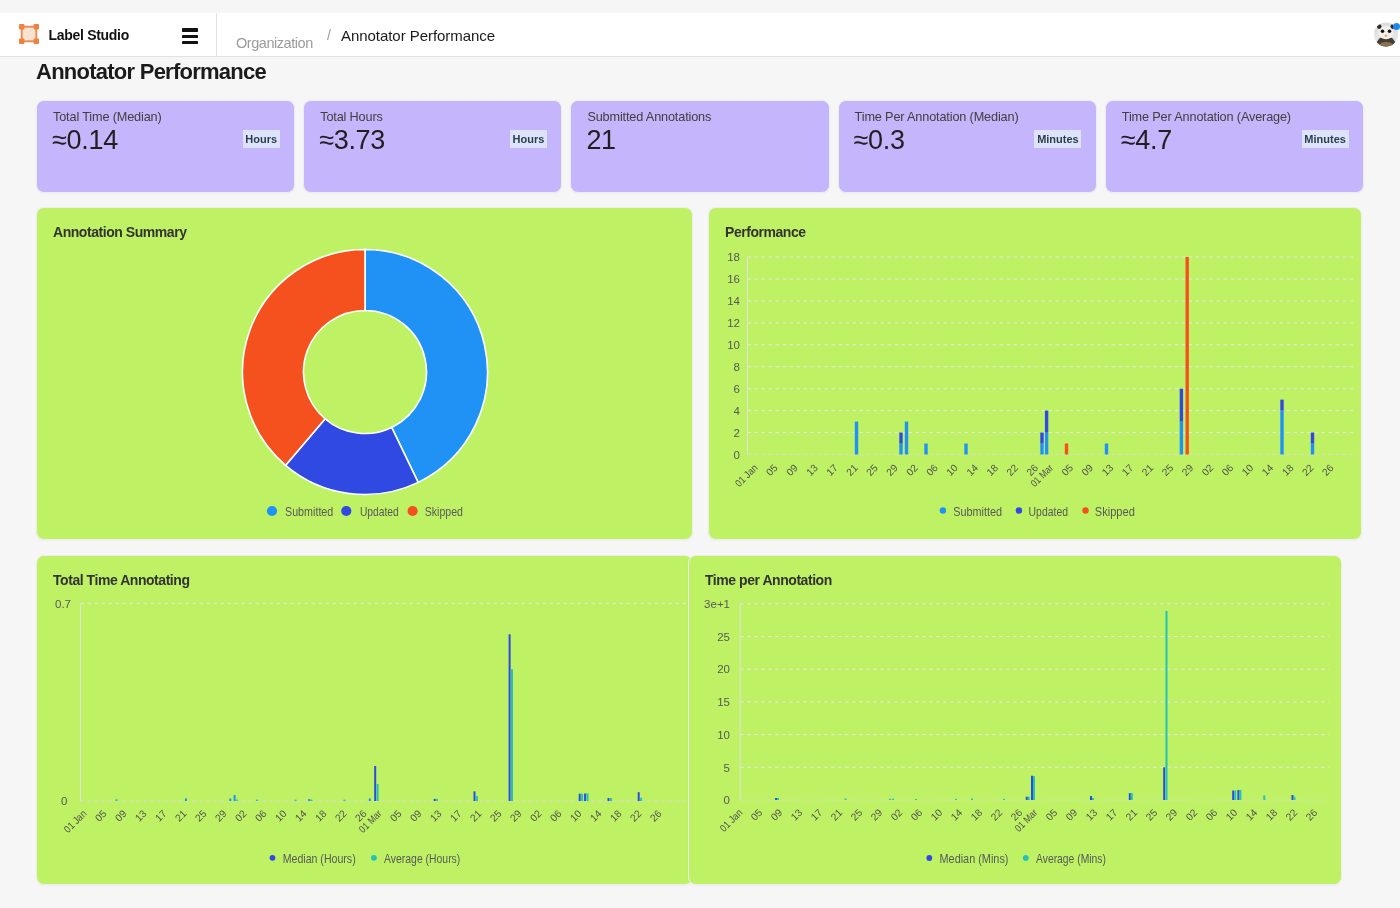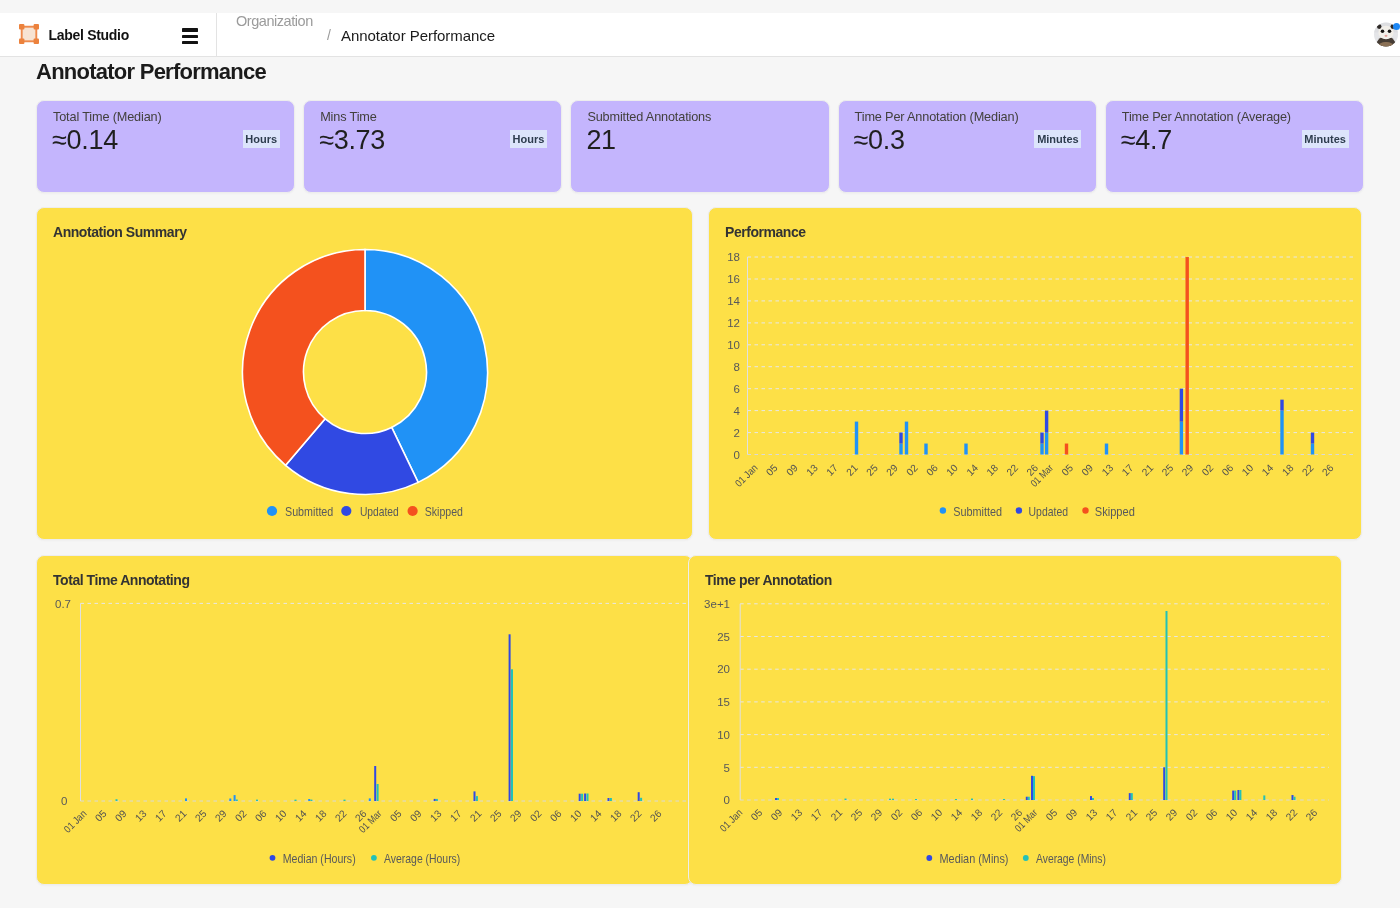--- a/index.html
+++ b/index.html
@@ -2,29 +2,29 @@
 <html><head>
 <meta charset="utf-8">
 <style>
 * { margin:0; padding:0; box-sizing:border-box; }
 html,body { width:1400px; height:908px; font-family:"Liberation Sans", sans-serif; background:#f6f6f6; position:relative; overflow:hidden; }
 .topbar { position:absolute; left:0; top:0; width:1400px; height:44px; background:#ffffff; border-bottom:1px solid #e3e3e3;margin-top:13px; }
 .ls-name { position:absolute; left:48.5px; top:14px; font-size:14px; font-weight:bold; color:#121212; letter-spacing:-0.3px; }
 .burger { position:absolute; left:182px; top:15.4px; width:15.5px; height:15.5px; }
 .burger div { position:absolute; left:0; width:15.5px; height:3.2px; background:#121212; border-radius:0.4px; }
 .divider { position:absolute; left:216px; top:0; width:1px; height:44px; background:#e3e3e3; }
-.crumb1 { position:absolute; left:236px; top:0; font-size:14.5px; letter-spacing:-0.45px; color:#9b9b9b; }
+.crumb1 { position:absolute; left:236px; top:22px; font-size:14.5px; letter-spacing:-0.45px; color:#9b9b9b; }
 .crumbsl { position:absolute; left:327px; top:14px; font-size:14px; color:#9b9b9b; }
 .crumb2 { position:absolute; left:341px; top:14px; font-size:15px; letter-spacing:-0.05px; color:#1b1b1b; }
 h1 { position:absolute; left:36px; top:60.8px; font-size:22px; line-height:22px; font-weight:bold; color:#1b1b1b; letter-spacing:-0.75px; }
 .stat { position:absolute; top:100px; width:259.2px; height:93px; background:#c4b5fd; border:1px solid #ededed; border-radius:8px; box-shadow:0 1px 2px rgba(0,0,0,0.03); }
 .stat-t { position:absolute; left:16px; top:8px; font-size:12.7px; line-height:16px; letter-spacing:-0.15px; color:#42403d; }
 .stat-v { position:absolute; left:15px; top:25.5px; font-size:27px; line-height:27px; font-weight:normal; color:#1f1f1f; letter-spacing:-0.3px; }
 .badge { position:absolute; right:14.4px; top:29.2px; height:18.3px; padding:0 2.7px; background:#dce4fb; border-radius:0; font-size:11px; font-weight:bold; color:#2d3c4e; line-height:18.3px; }
-.card { position:absolute; background:#fde047; border:1px solid #ededed; border-radius:8px; box-shadow:0 1px 2px rgba(0,0,0,0.03); }
+.card { position:absolute; background:#bef264; border:1px solid #ededed; border-radius:8px; box-shadow:0 1px 2px rgba(0,0,0,0.03); }
 .card-t { position:absolute; left:16px; top:16px; font-size:14px; line-height:17px; font-weight:bold; letter-spacing:-0.45px; color:#333; }
 .card svg { position:absolute; left:0; top:0; }
 </style>
 </head>
 <body>
 <div class="topbar">
 <svg width="20" height="20" viewBox="0 0 20 20" style="position:absolute;left:19px;top:11px">
 <rect x="2.7" y="2.7" width="14.6" height="14.6" fill="#f7e3d2" stroke="#ee8a4c" stroke-width="1.9"></rect>
 <rect x="0" y="0" width="5.4" height="5.4" rx="1" fill="#ec823d"></rect>
 <rect x="14.6" y="0" width="5.4" height="5.4" rx="1" fill="#ec823d"></rect>
@@ -62,21 +62,21 @@
 <circle cx="22.5" cy="8.5" r="3.5" fill="#1d87f5"></circle>
 </svg>
 </div>
 <h1>Annotator Performance</h1>
 <div class="stat" style="left:36.0px">
 <div class="stat-t">Total Time (Median)</div>
 <div class="stat-v">≈0.14</div>
 <span class="badge">Hours</span>
 </div>
 <div class="stat" style="left:303.2px">
-<div class="stat-t">Mins Time</div>
+<div class="stat-t">Total Hours</div>
 <div class="stat-v">≈3.73</div>
 <span class="badge">Hours</span>
 </div>
 <div class="stat" style="left:570.4px">
 <div class="stat-t">Submitted Annotations</div>
 <div class="stat-v">21</div>
 
 </div>
 <div class="stat" style="left:837.6px">
 <div class="stat-t">Time Per Annotation (Median)</div>

